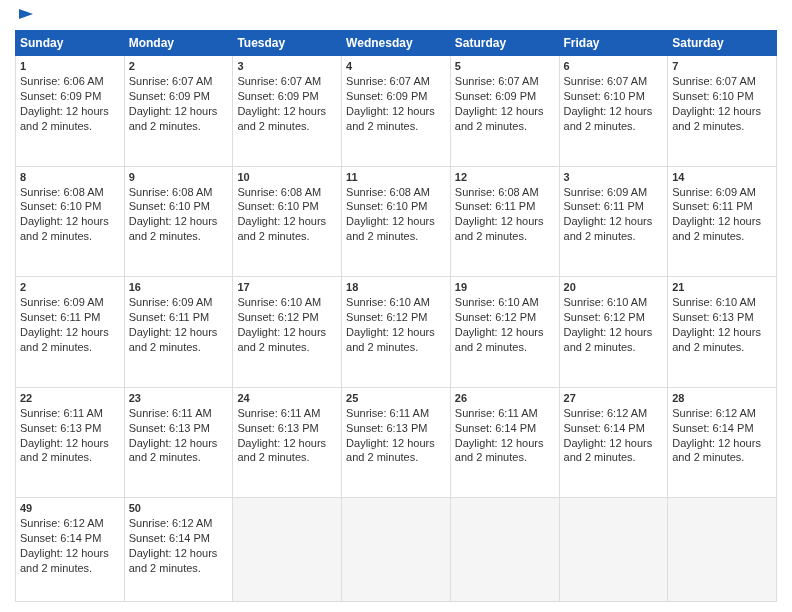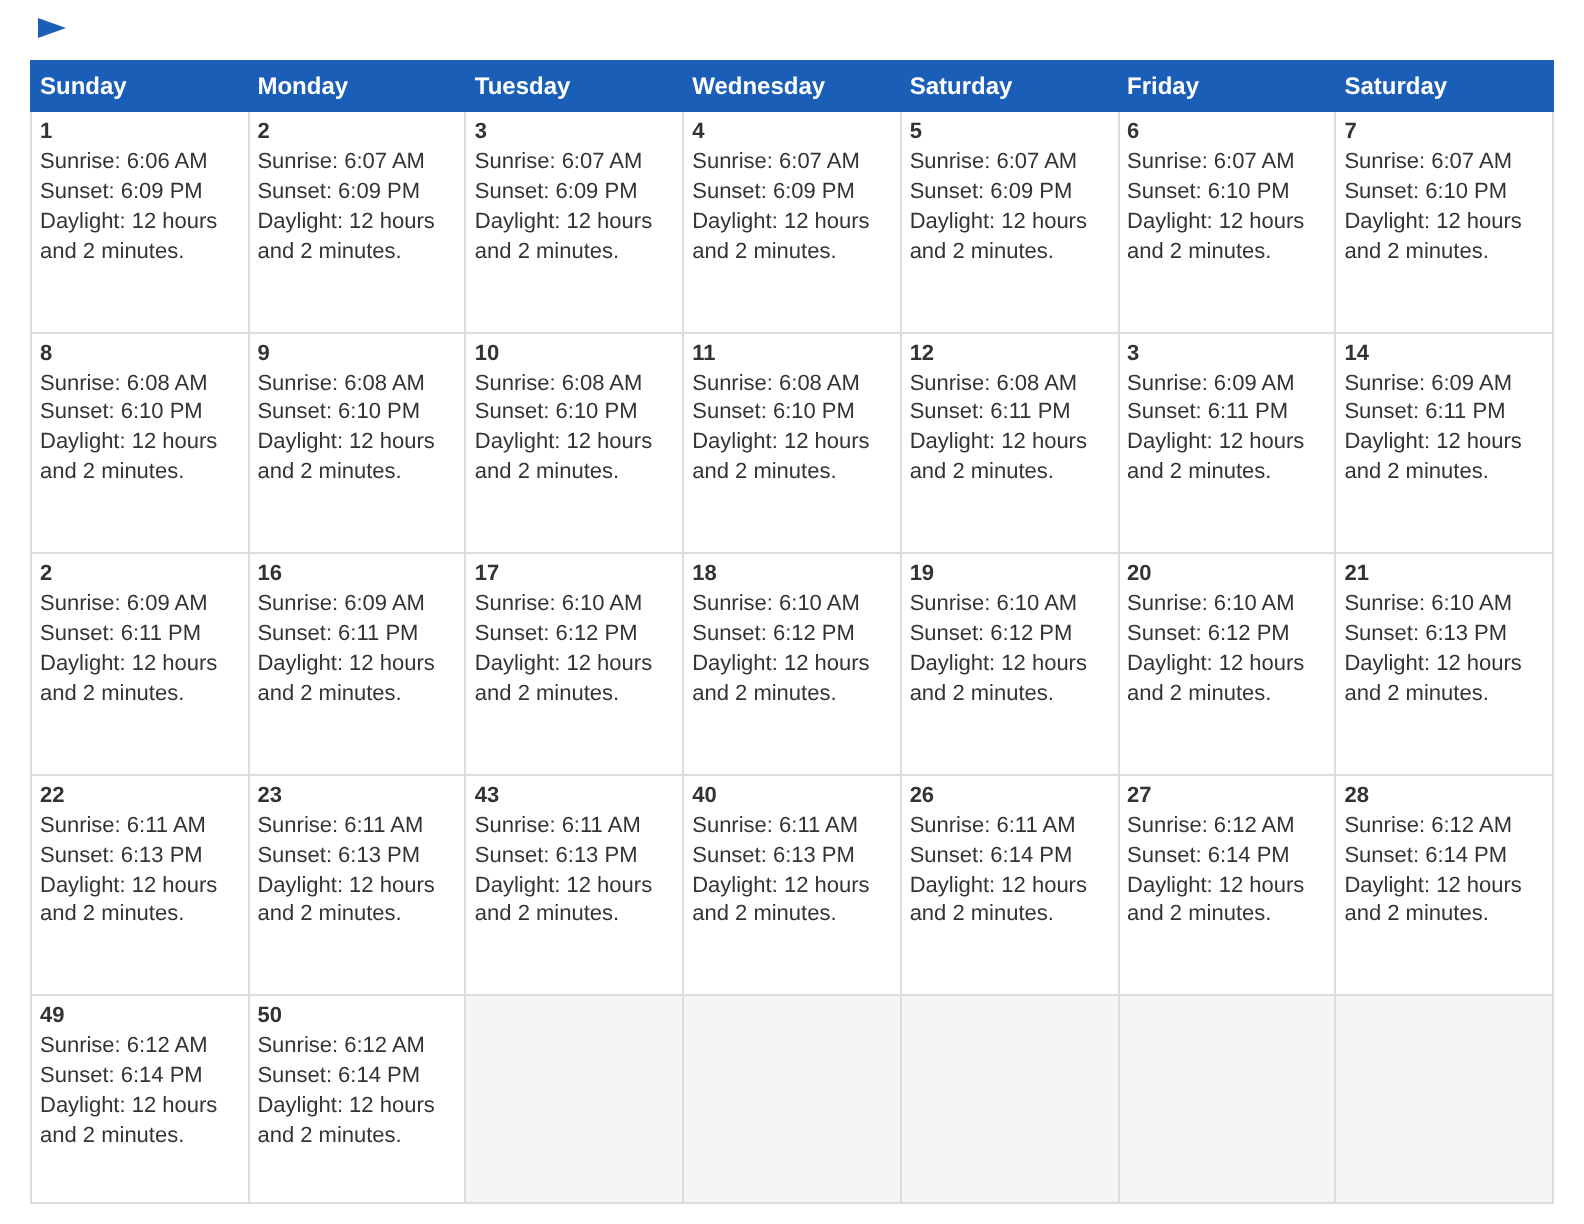--- a/index.html
+++ b/index.html
@@ -209,25 +209,25 @@
         <tr>
           <td>
         <span class="day-num">22</span>
         <span class="day-info">Sunrise: 6:11 AM<br>Sunset: 6:13 PM<br>Daylight: 12 hours and 2 minutes.</span>
       </td>
           <td>
         <span class="day-num">23</span>
         <span class="day-info">Sunrise: 6:11 AM<br>Sunset: 6:13 PM<br>Daylight: 12 hours and 2 minutes.</span>
       </td>
           <td>
-        <span class="day-num">43</span>
-        <span class="day-info">Sunrise: 6:11 AM<br>Sunset: 6:13 PM<br>Daylight: 12 hours and 2 minutes.</span>
-      </td>
-          <td>
-        <span class="day-num">40</span>
+        <span class="day-num">24</span>
+        <span class="day-info">Sunrise: 6:11 AM<br>Sunset: 6:13 PM<br>Daylight: 12 hours and 2 minutes.</span>
+      </td>
+          <td>
+        <span class="day-num">25</span>
         <span class="day-info">Sunrise: 6:11 AM<br>Sunset: 6:13 PM<br>Daylight: 12 hours and 2 minutes.</span>
       </td>
           <td>
         <span class="day-num">26</span>
         <span class="day-info">Sunrise: 6:11 AM<br>Sunset: 6:14 PM<br>Daylight: 12 hours and 2 minutes.</span>
       </td>
           <td>
         <span class="day-num">27</span>
         <span class="day-info">Sunrise: 6:12 AM<br>Sunset: 6:14 PM<br>Daylight: 12 hours and 2 minutes.</span>
       </td>

